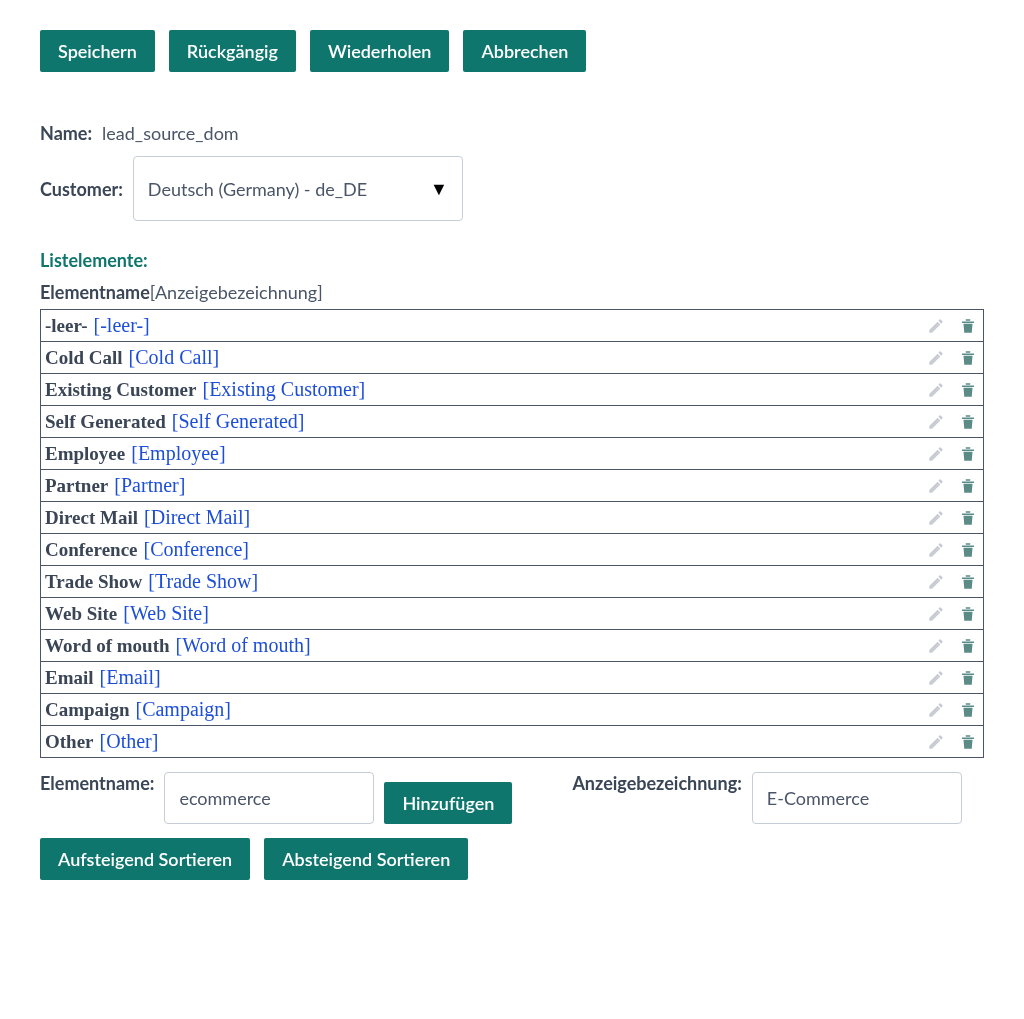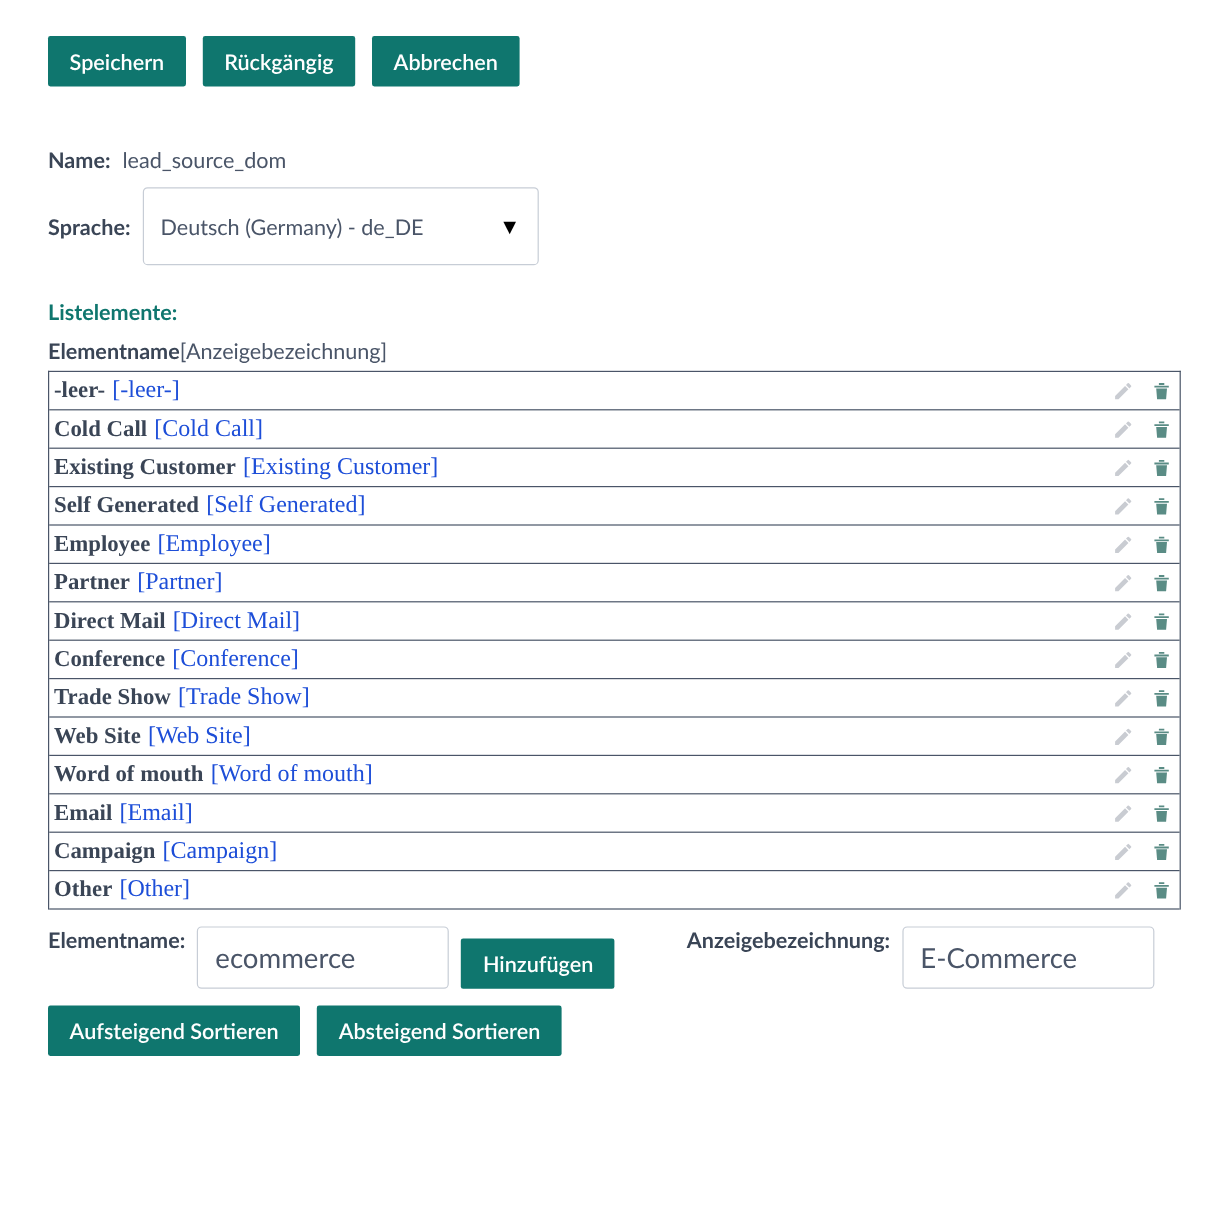--- a/index.html
+++ b/index.html
@@ -75,46 +75,47 @@
       display: flex;
       gap: 60px;
       margin-top: 14px;
     }
     .add-col { display: flex; flex-direction: row; gap: 10px; }
     .add-col label { font-weight: 700; color: #3a4556; }
     .text-input {
       border: 1px solid #c7cdd6;
       border-radius: 4px;
       padding: 10px 14px;
-      font-size: 23px;
+      font-size: 18px;
       width: 210px;
       color: #4a5568;
       font-family: inherit;
     }
     .text-input::placeholder { color: #4a5568; }
     .btn-add { margin-top: 10px; }
     .sort-row { display: flex; gap: 14px; margin-top: 14px; }
     svg { display: block; }
   </style>
 </head>
 <body>
 
 <div class="toolbar">
   <button class="btn">Speichern</button>
   <button class="btn">Rückgängig</button>
+  <button class="btn">Wiederholen</button>
   <button class="btn">Abbrechen</button>
 </div>
 
 <div class="meta-row">
   <span class="meta-label">Name:</span>
   <span class="meta-value">lead_source_dom</span>
 </div>
 
 <div class="meta-row">
-  <span class="meta-label">Sprache:</span>
+  <span class="meta-label">Customer:</span>
   <div class="select-wrap">
     <span>Deutsch (Germany) - de_DE</span>
     <span class="caret">▼</span>
   </div>
 </div>
 
 <div class="section-label">Listelemente:</div>
 
 <div class="header-row">
   <span>Elementname</span><span class="sub">[Anzeigebezeichnung]</span>

